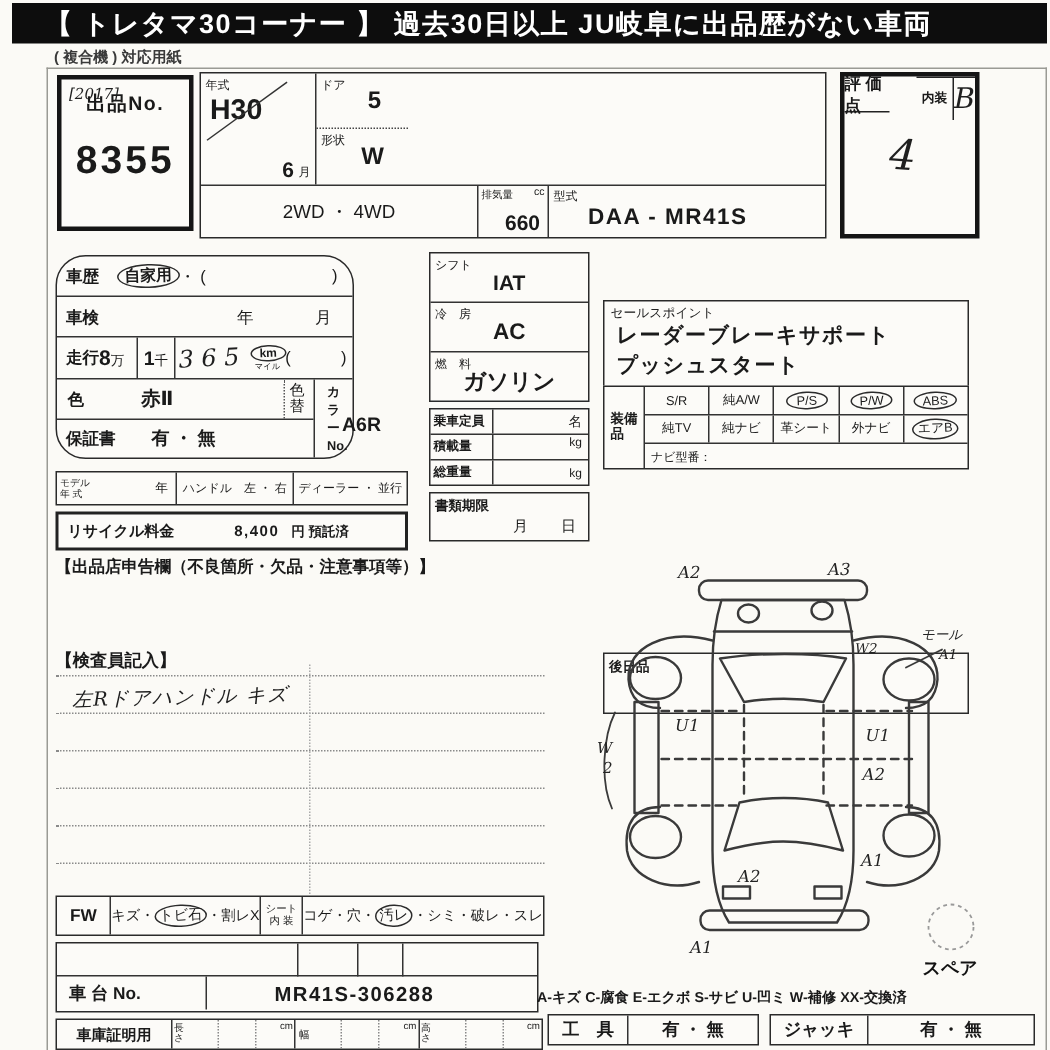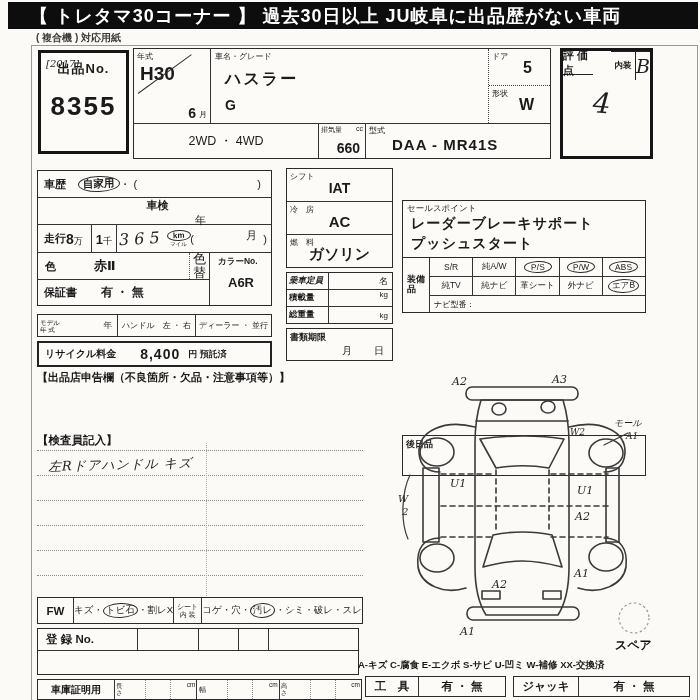--- a/index.html
+++ b/index.html
@@ -36,25 +36,20 @@
 
 <div class="abs bx" style="left:133px;top:48px;width:418px;height:111px;">
   <div class="flex" style="height:74px;border-bottom:1px solid #333;">
     <div class="cell" style="width:77px;border-right:1px solid #333;">
       <span class="lab abs" style="left:3px;top:2px;">年式</span>
       <span class="abs b" style="left:6px;top:14px;font-size:19px;">H30</span>
       <div class="abs" style="left:4px;top:44px;width:66px;border-top:1.5px solid #333;transform:rotate(-36deg);transform-origin:left;"></div>
       <span class="abs b" style="right:14px;bottom:2px;font-size:14px;">6</span>
       <span class="abs" style="right:3px;bottom:3px;font-size:8px;">月</span>
     </div>
-    <div class="cell" style="flex:1;border-right:1px dotted #444;">
-      <span class="lab abs" style="left:4px;top:2px;">車名・グレード</span>
-      <span class="abs b" style="left:14px;top:20px;font-size:16px;letter-spacing:2px;">ハスラー</span>
-      <span class="abs b" style="left:14px;top:48px;font-size:14px;">G</span>
-    </div>
     <div style="width:61px;display:flex;flex-direction:column;">
       <div class="cell" style="height:37px;border-bottom:1px dotted #444;">
         <span class="lab abs" style="left:3px;top:2px;">ドア</span>
         <span class="abs b" style="right:18px;top:10px;font-size:16px;">5</span>
       </div>
       <div class="cell" style="flex:1;">
         <span class="lab abs" style="left:3px;top:2px;">形状</span>
         <span class="abs b" style="right:16px;top:10px;font-size:16px;">W</span>
       </div>
     </div>
@@ -75,28 +70,28 @@
 
 <div class="abs bx3" style="left:560px;top:48px;width:93px;height:111px;display:flex;flex-direction:row;">
   <div class="b ctr" style="height:23px;border-bottom:1.5px solid #222;font-size:11px;">評 価 点</div>
   <div class="ctr hw" style="flex:1;font-size:28px;transform:rotate(4deg);">4</div>
   <div class="flex" style="height:28px;border-top:1.5px solid #222;">
     <div class="ctr b stack" style="width:20px;border-right:1.5px solid #222;font-size:8.5px;padding:0 2px;">内装</div>
     <div class="ctr hw" style="flex:1;font-size:19px;">B</div>
   </div>
 </div>
 
-<div class="abs bx" style="left:37px;top:170px;width:235px;height:136px;">
+<div class="abs bx" style="left:37px;top:170px;width:199px;height:136px;border-radius:20px;">
   <div class="flex cell" style="height:27px;border-bottom:1px solid #333;align-items:center;font-size:11px;">
     <span class="b" style="margin-left:6px;">車歴</span>
     <span class="oval b" style="margin-left:12px;font-size:10.5px;">自家用</span>
     <span>・ (</span>
     <span style="margin-left:auto;margin-right:10px;">)</span>
   </div>
-  <div class="flex cell" style="height:27px;border-bottom:1px solid #333;align-items:center;font-size:11px;flex-direction:column;">
+  <div class="flex cell" style="height:27px;border-bottom:1px solid #333;align-items:center;font-size:11px;">
     <span class="b" style="margin-left:6px;">車検</span>
     <span style="margin-left:92px;">年</span>
     <span style="margin-left:auto;margin-right:14px;">月</span>
   </div>
   <div class="flex cell" style="height:28px;border-bottom:1px solid #333;align-items:center;">
     <span class="b" style="margin-left:6px;font-size:11px;">走行</span>
     <span style=""><span class="b" style="font-size:14px;">8</span><span style="font-size:9px;">万</span></span>
     <span class="vdiv" style="height:100%;margin-left:8px;"></span>
     <span style="margin-left:4px;"><span class="b" style="font-size:13px;">1</span><span style="font-size:9px;">千</span></span>
     <span class="vdiv" style="height:100%;margin-left:4px;"></span>
@@ -106,21 +101,21 @@
       <span style="font-size:5.5px;">マイル</span>
     </span>
     <span style="font-size:11px;">(</span>
     <span style="font-size:11px;margin-left:auto;margin-right:4px;">)</span>
   </div>
   <div class="flex" style="height:52px;">
     <div style="width:171px;display:flex;flex-direction:column;">
       <div class="flex cell" style="height:27px;border-bottom:1px solid #333;align-items:center;">
         <span class="b" style="margin-left:7px;font-size:11px;">色</span>
         <span class="b" style="margin-left:38px;font-size:13px;">赤Ⅱ</span>
-        <span class="stack ctr" style="margin-left:auto;width:20px;height:100%;border-left:1px dotted #555;font-size:13px;padding:0 3px;box-sizing:border-box;">色替</span>
+        <span class="stack ctr" style="margin-left:auto;width:20px;height:100%;border-left:1px dotted #555;font-size:10px;padding:0 3px;box-sizing:border-box;">色替</span>
       </div>
       <div class="flex cell" style="flex:1;align-items:center;">
         <span class="b" style="margin-left:6px;font-size:11px;">保証書</span>
         <span class="b" style="margin-left:24px;font-size:12px;">有 ・ 無</span>
       </div>
     </div>
     <div class="cell" style="flex:1;border-left:1px solid #333;">
       <span class="abs b" style="left:8px;top:3px;font-size:8.5px;">カラーNo.</span>
       <span class="abs b" style="left:18px;top:22px;font-size:13px;">A6R</span>
     </div>
@@ -137,21 +132,21 @@
     <div class="ctr b" style="height:100%;font-size:15px;padding-top:6px;box-sizing:border-box;">AC</div>
   </div>
   <div class="cell" style="flex:1;">
     <span class="lab abs" style="left:3px;top:2px;">燃　料</span>
     <div class="ctr b" style="height:100%;font-size:15px;padding-top:6px;box-sizing:border-box;">ガソリン</div>
   </div>
 </div>
 
 <div class="abs bx" style="left:286px;top:272px;width:107px;height:52px;display:flex;flex-direction:column;">
   <div class="flex" style="flex:1;border-bottom:1px solid #333;align-items:center;">
-    <span class="b" style="width:42px;border-right:1px solid #333;font-size:8.5px;padding-left:2px;height:100%;display:flex;align-items:center;box-sizing:border-box;font-style:italic;">乗車定員</span>
+    <span class="b" style="width:42px;border-right:1px solid #333;font-size:8.5px;padding-left:2px;height:100%;display:flex;align-items:center;box-sizing:border-box;">乗車定員</span>
     <span style="margin-left:auto;margin-right:4px;font-size:9px;">名</span>
   </div>
   <div class="flex" style="flex:1;border-bottom:1px solid #333;align-items:flex-start;">
     <span class="b" style="width:42px;border-right:1px solid #333;font-size:8.5px;padding-left:2px;height:100%;display:flex;align-items:center;box-sizing:border-box;">積載量</span>
     <span style="margin-left:auto;margin-right:4px;font-size:8px;">kg</span>
   </div>
   <div class="flex" style="flex:1;align-items:center;">
     <span class="b" style="width:42px;border-right:1px solid #333;font-size:8.5px;padding-left:2px;height:100%;display:flex;align-items:center;box-sizing:border-box;">総重量</span>
     <span style="margin-left:auto;margin-right:4px;font-size:8px;">kg</span>
   </div>
@@ -220,21 +215,21 @@
   <div class="flex cell" style="width:80px;border-right:1px solid #333;align-items:center;">
     <span style="font-size:6.5px;line-height:7px;margin-left:2px;"><span>モデル</span><br><span>年 式</span></span>
     <span style="margin-left:auto;margin-right:5px;font-size:8.5px;">年</span>
   </div>
   <div class="ctr" style="width:77px;border-right:1px solid #333;font-size:8px;">ハンドル　左 ・ 右</div>
   <div class="ctr" style="flex:1;font-size:8px;">ディーラー ・ 並行</div>
 </div>
 
 <div class="abs flex" style="left:37px;top:341px;width:235px;height:26px;border:2px solid #222;box-sizing:border-box;align-items:center;background:#fcfbf8;">
   <span class="b" style="margin-left:6px;font-size:10px;">リサイクル料金</span>
-  <span class="b" style="margin-left:24px;font-size:14px;letter-spacing:1px;">8,400</span>
+  <span class="b" style="margin-left:40px;font-size:10px;letter-spacing:1px;">8,400</span>
   <span class="b" style="margin-left:8px;font-size:9px;">円 預託済</span>
 </div>
 
 <div class="abs b" style="left:37px;top:370px;font-size:11px;">【出品店申告欄（不良箇所・欠品・注意事項等）】</div>
 
 <div class="abs b" style="left:37px;top:433px;font-size:11.5px;">【検査員記入】</div>
 <div class="abs hw" style="left:48px;top:456px;font-size:13px;transform:rotate(-1.5deg);letter-spacing:1px;">左Rドアハンドル キズ</div>
 <div class="dot-line" style="left:37px;top:450px;width:326px;"></div>
 <div class="dot-line" style="left:37px;top:475px;width:326px;"></div>
 <div class="dot-line" style="left:37px;top:500px;width:326px;"></div>
@@ -304,24 +299,27 @@
   </div>
   <div class="ctr" style="flex:1;font-size:9.5px;white-space:nowrap;">
     <span>コゲ・穴・</span>
       <span class="oval" style="padding:0 2px;">汚レ</span>
       <span>・シミ・破レ・スレ</span>
   </div>
 </div>
 
 <div class="abs bx" style="left:37px;top:628px;width:322px;height:47px;">
   <div class="flex cell" style="height:22px;border-bottom:1px solid #333;align-items:center;">
-    <span class="b" style="width:100px;border-right:1px solid #333;height:100%;display:flex;align-items:center;padding-left:8px;font-size:11.5px;box-sizing:border-box;">登 録 No.</span>
     <span class="abs" style="left:160px;top:0;height:22px;border-left:1px solid #333;"></span>
     <span class="abs" style="left:200px;top:0;height:22px;border-left:1px solid #333;"></span>
     <span class="abs" style="left:230px;top:0;height:22px;border-left:1px solid #333;"></span>
+  </div>
+  <div class="flex cell" style="height:22px;align-items:center;">
+    <span class="b" style="width:100px;border-right:1px solid #333;height:100%;display:flex;align-items:center;padding-left:8px;font-size:11.5px;box-sizing:border-box;">車 台 No.</span>
+    <span class="b" style="margin-left:45px;font-size:13.5px;letter-spacing:1px;">MR41S-306288</span>
   </div>
 </div>
 
 <div class="abs bx flex" style="left:37px;top:679px;width:325px;height:21px;align-items:stretch;">
   <div class="ctr b" style="width:76px;border-right:1px solid #333;font-size:10px;">車庫証明用</div>
   <div class="cell" style="flex:1;border-right:1px solid #333;">
     <span class="abs stack" style="left:1px;top:2px;font-size:6.5px;width:8px;">長さ</span>
     <span class="abs" style="left:30px;top:0;height:100%;border-left:1px dotted #888;"></span>
     <span class="abs" style="left:55px;top:0;height:100%;border-left:1px dotted #888;"></span>
     <span class="abs" style="right:1px;top:1px;font-size:6.5px;">cm</span>

